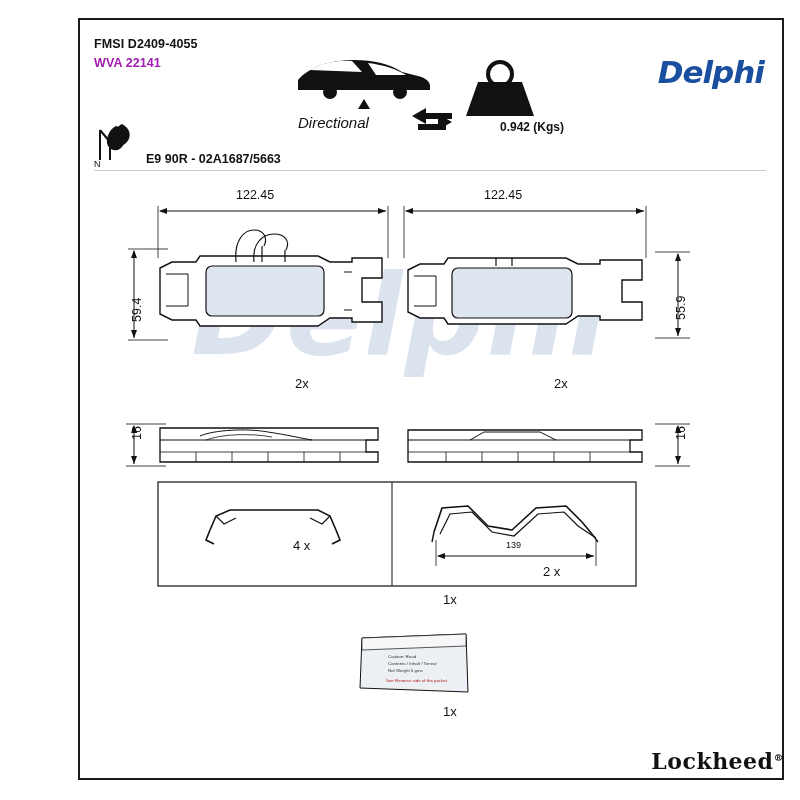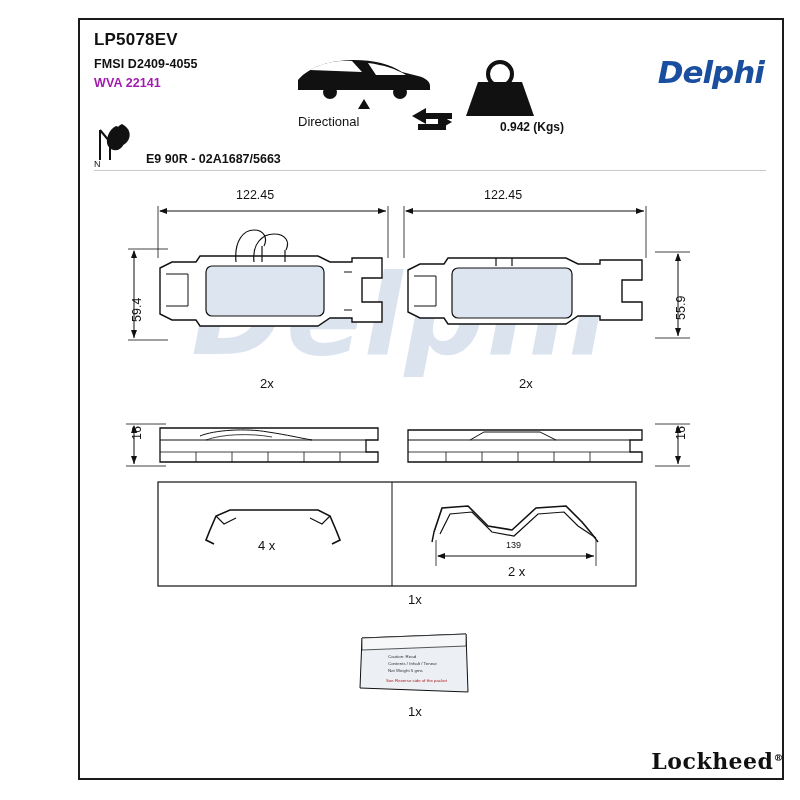--- a/index.html
+++ b/index.html
@@ -52,21 +52,21 @@
     font-size: 31px; font-weight: bold; font-style: italic;
     color: #1a4fa0;
     letter-spacing: -1px;
     font-family: "DejaVu Sans", sans-serif;
   }
 
   
   .icon-group { position: absolute; left: 198px; top: 22px; width: 320px; height: 90px; }
   .directional-label {
     position: absolute; left: 6px; top: 62px;
-    font-size: 13px; color: #111; font-weight: normal;
+    font-size: 15px; color: #111; font-weight: normal; font-style: italic;
   }
   .weight-label {
     position: absolute; left: 208px; top: 68px;
     font-size: 12px; color: #111; font-weight: bold;
   }
 
   
   .emark {
     position: absolute; left: 0px; top: 92px; width: 300px; height: 50px;
   }
@@ -91,33 +91,32 @@
 
   svg { display: block; }
   .dwg { position: absolute; left: 0; top: 0; z-index: 2; }
 
   .lbl {
     position: absolute; z-index: 3;
     font-size: 12.5px; color: #111; font-family: "Liberation Sans", sans-serif;
   }
   .lbl-sm { font-size: 12px; }
   .rot-l { transform: rotate(-90deg); transform-origin: left top; }
-  .qty { font-size: 13px; color: #111; }
+  .qty { font-size: 13px; color: #111; margin-left: 35px; }
 </style>
 </head>
 <body>
 
 <div id="sheet">
 
   <div class="watermark">Delphi</div>
 
   <div class="frame"></div>
 
   <div class="header">
-    <div class="hdr-code">LP5078EV</div>
     <div class="hdr-line">FMSI D2409-4055</div>
     <div class="hdr-line2">WVA 22141</div>
 
     <div class="brand">Delphi</div>
 
     <div class="icon-group">
       <svg width="320" height="92" viewBox="0 0 320 92">
 
         <g fill="#111">
           <path d="M6,28 C18,14 40,8 62,8 C82,8 98,12 110,20 L126,24 C134,26 138,30 138,34 L138,38 L6,38 Z"></path>

